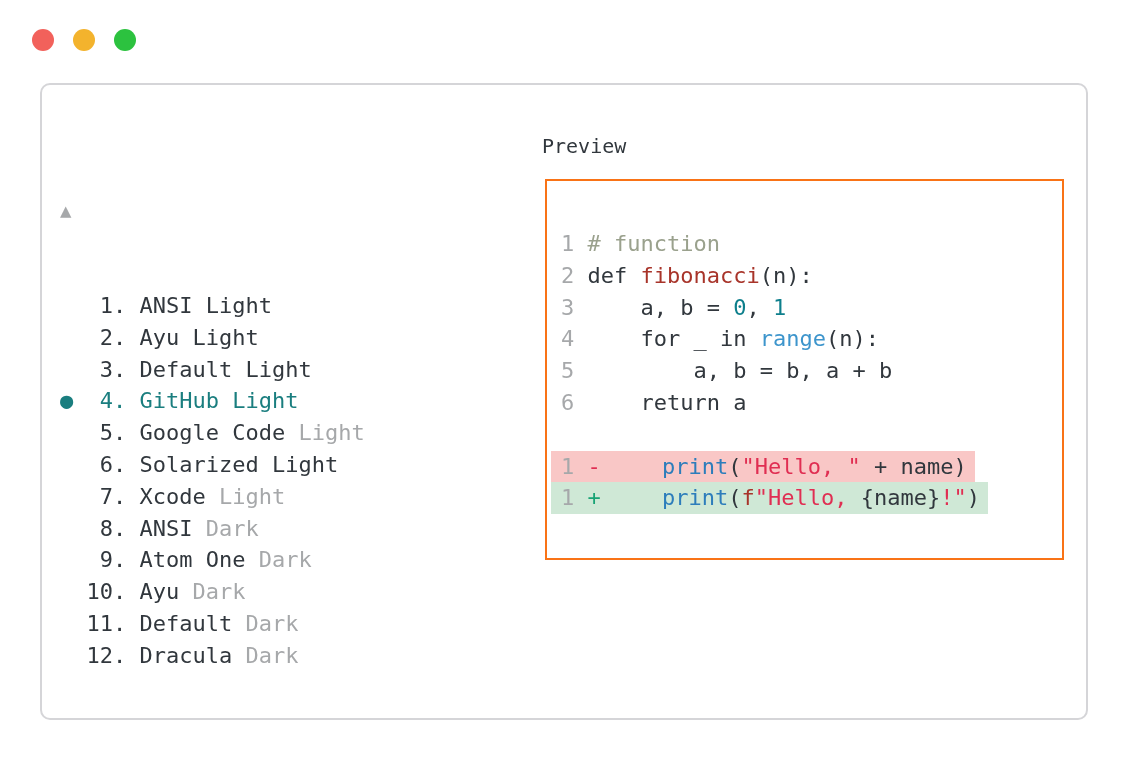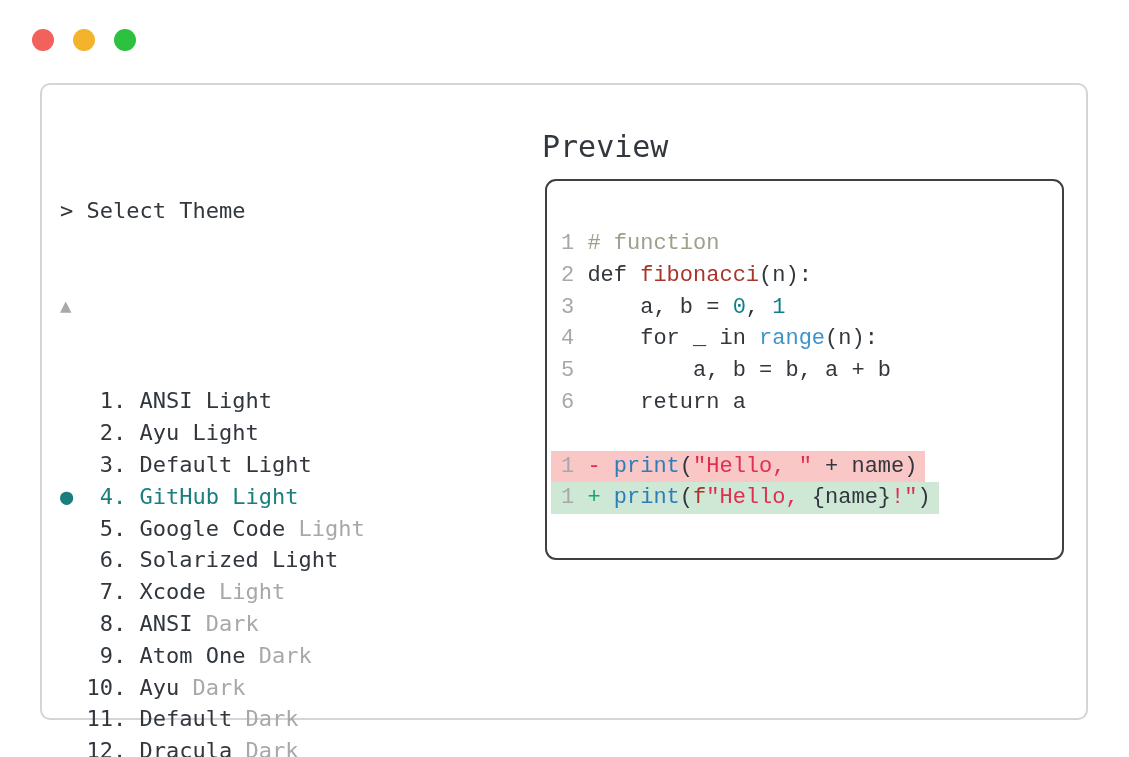--- a/index.html
+++ b/index.html
@@ -21,59 +21,58 @@
     font-size:22px;line-height:31.8px;white-space:pre;color:var(--text,#31373d);
   }
   .trow .pfx{display:inline-block;width:2ch;}
   .trow .num{display:inline-block;width:2ch;text-align:right;}
   .trow.sel{color:var(--selected,#1a7e7f);}
   .dim{color:var(--muted,#a6a8aa);margin-top:16px;}
   .arrow-up{color:var(--muted,#a6a8aa);font-size:19px;}
   
   .preview-label{
     position:absolute;left:500px;top:46px;
-    font-size:30px;line-height:31.8px;color:var(--text,#31373d);
+    font-size:20px;line-height:31.8px;color:var(--text,#31373d);
   }
   .preview-box{
     position:absolute;left:503px;top:94px;width:515px;height:377px;
-    border:2px solid #404040;border-radius:11px;background:#fff;box-sizing:content-box;font-family:Liberation Mono, monospace;
+    border:2px solid #f97316;border-radius:0;background:#fff;box-sizing:content-box;
   }
   .code{
     padding:47px 0 0 14px;font-size:22px;line-height:31.8px;
     white-space:pre;color:var(--text,#31373d);
   }
   .ln{color:var(--muted,#a6a8aa);}
   .lbg{display:inline-block;}
   .lbg.del{background:var(--diff-del-bg,#f9c7c6);margin-left:-10px;padding:0 8px 0 10px;}
   .lbg.add{background:var(--diff-add-bg,#cfe8d6);margin-left:-10px;padding:0 8px 0 10px;}
   .tk-plain{color:var(--text,#31373d);}
   .tk-comment{color:var(--comment,#9aa18d);}
   .tk-defname{color:var(--def-name,#a8342a);}
   .tk-number{color:var(--number-literal,#0e7f8c);}
   .tk-builtin{color:var(--builtin,#3d95cc);}
-  .tk-func{color:var(--function-call,#2d7dbb);}
+  .tk-func{color:var(--function-call,#2d7dbb);margin-left:48px;}
   .tk-string{color:var(--string,#e02e52);}
   .tk-minus{color:var(--diff-minus,#e02e52);}
   .tk-plus{color:var(--diff-plus,#18a375);}
 </style>
 </head>
 <body>
 
 <div class="stage">
 
   <div class="traffic">
     <div class="light" style="background: rgb(242, 97, 91);"></div>
     <div class="light" style="background: rgb(243, 179, 45);"></div>
     <div class="light" style="background: rgb(44, 194, 63);"></div>
   </div>
 
   <div class="window">
 
     <div class="leftcol">
-      <div class="trow">&gt; Select Theme</div>
       <div class="trow arrow-up">▲</div>
       <div><div class="trow"><span class="pfx">  </span><span class="num">1</span><span>. </span><span class="nm">ANSI Light</span></div><div class="trow"><span class="pfx">  </span><span class="num">2</span><span>. </span><span class="nm">Ayu Light</span></div><div class="trow"><span class="pfx">  </span><span class="num">3</span><span>. </span><span class="nm">Default Light</span></div><div class="trow sel"><span class="pfx">● </span><span class="num">4</span><span>. </span><span class="nm">GitHub Light</span></div><div class="trow"><span class="pfx">  </span><span class="num">5</span><span>. </span><span class="nm">Google Code</span><span class="dim"> Light</span></div><div class="trow"><span class="pfx">  </span><span class="num">6</span><span>. </span><span class="nm">Solarized Light</span></div><div class="trow"><span class="pfx">  </span><span class="num">7</span><span>. </span><span class="nm">Xcode</span><span class="dim"> Light</span></div><div class="trow"><span class="pfx">  </span><span class="num">8</span><span>. </span><span class="nm">ANSI</span><span class="dim"> Dark</span></div><div class="trow"><span class="pfx">  </span><span class="num">9</span><span>. </span><span class="nm">Atom One</span><span class="dim"> Dark</span></div><div class="trow"><span class="pfx">  </span><span class="num">10</span><span>. </span><span class="nm">Ayu</span><span class="dim"> Dark</span></div><div class="trow"><span class="pfx">  </span><span class="num">11</span><span>. </span><span class="nm">Default</span><span class="dim"> Dark</span></div><div class="trow"><span class="pfx">  </span><span class="num">12</span><span>. </span><span class="nm">Dracula</span><span class="dim"> Dark</span></div></div>
       
       
       
     </div>
 
     <div class="preview-label">Preview</div>
 
     <div class="preview-box">

